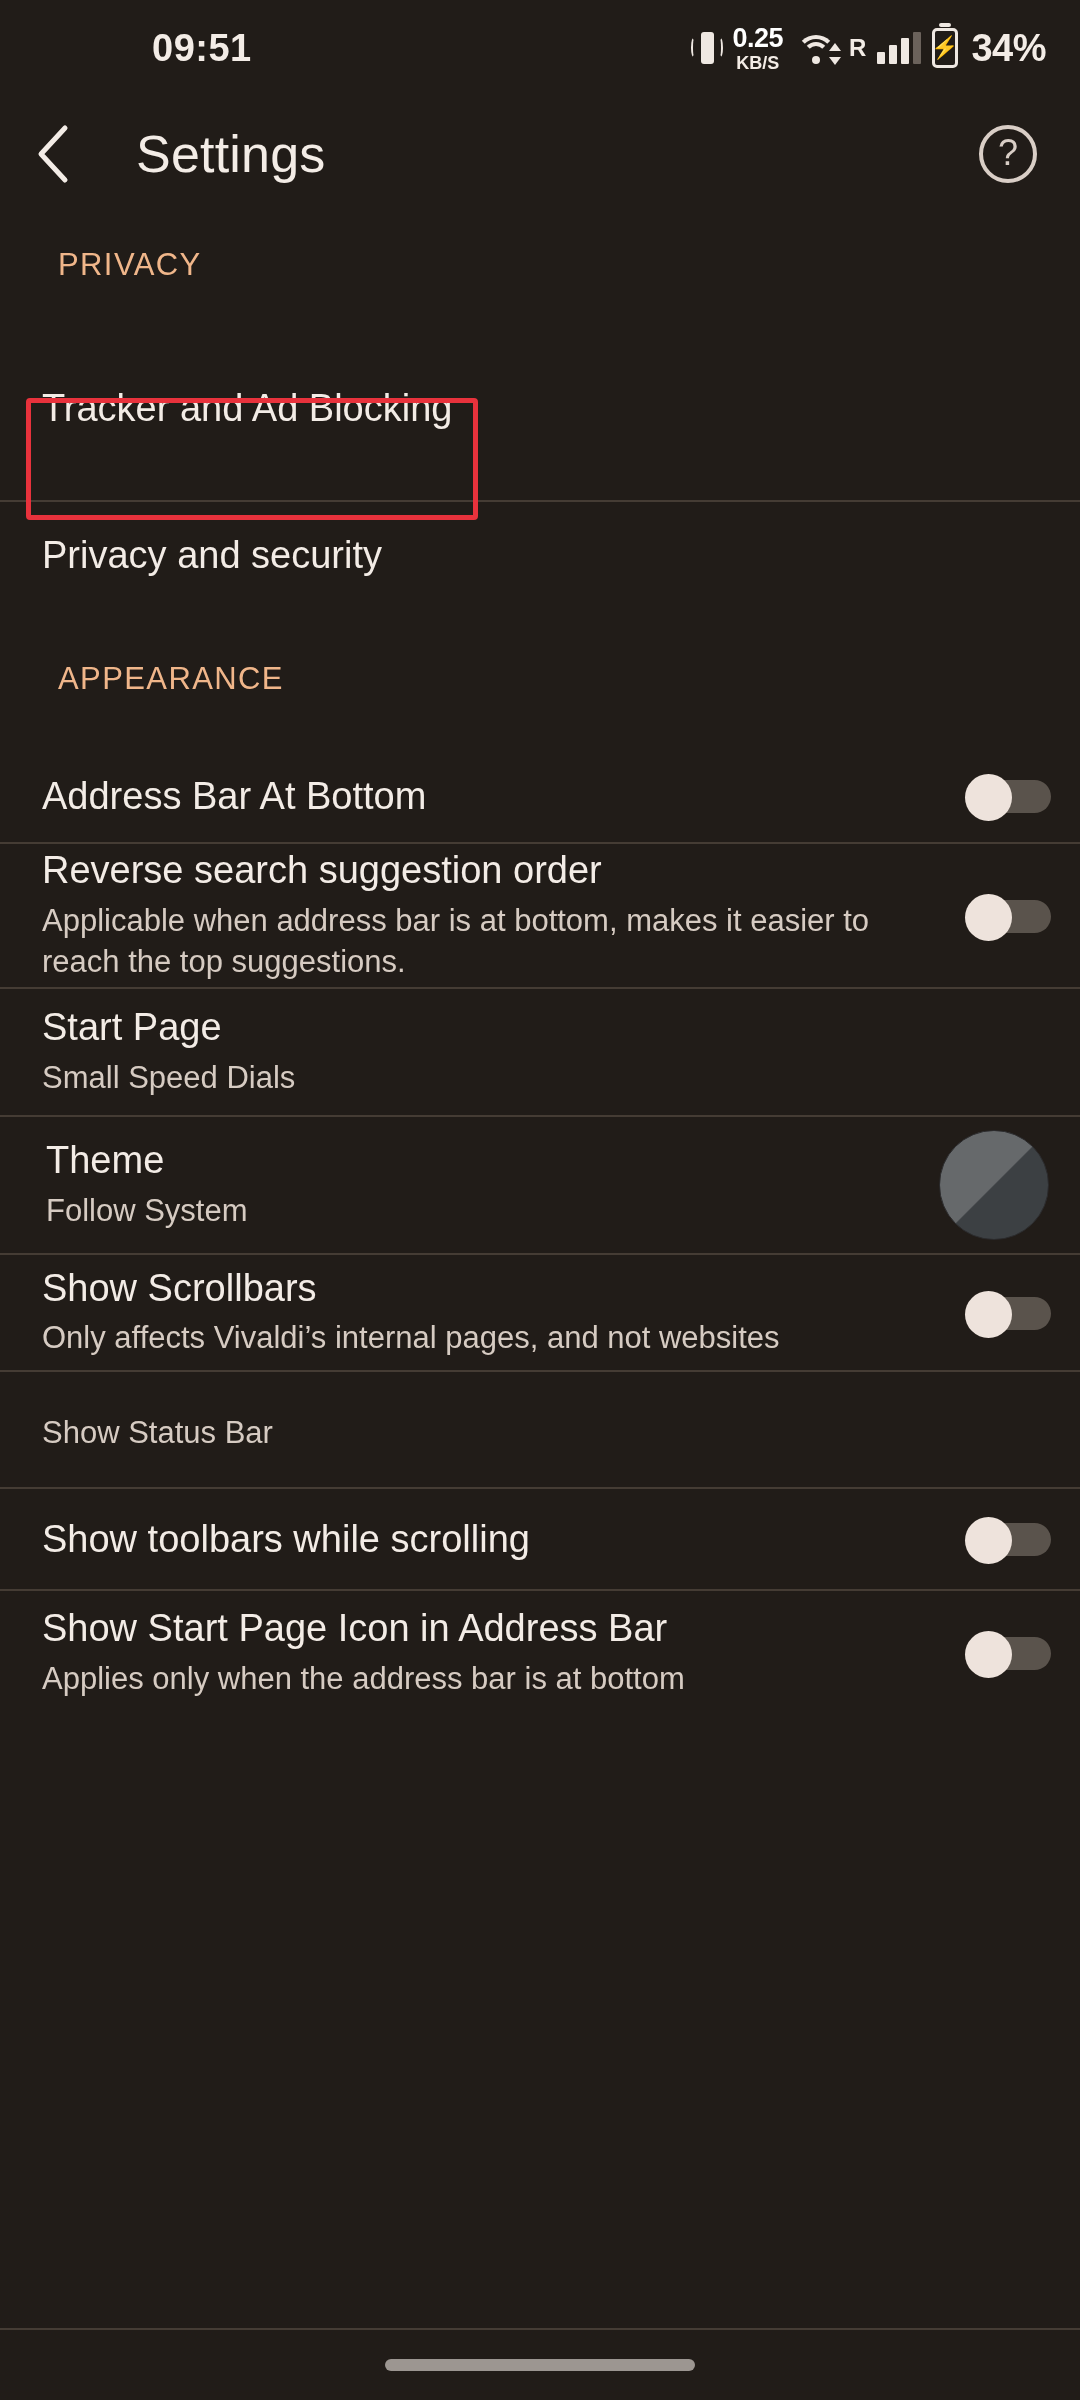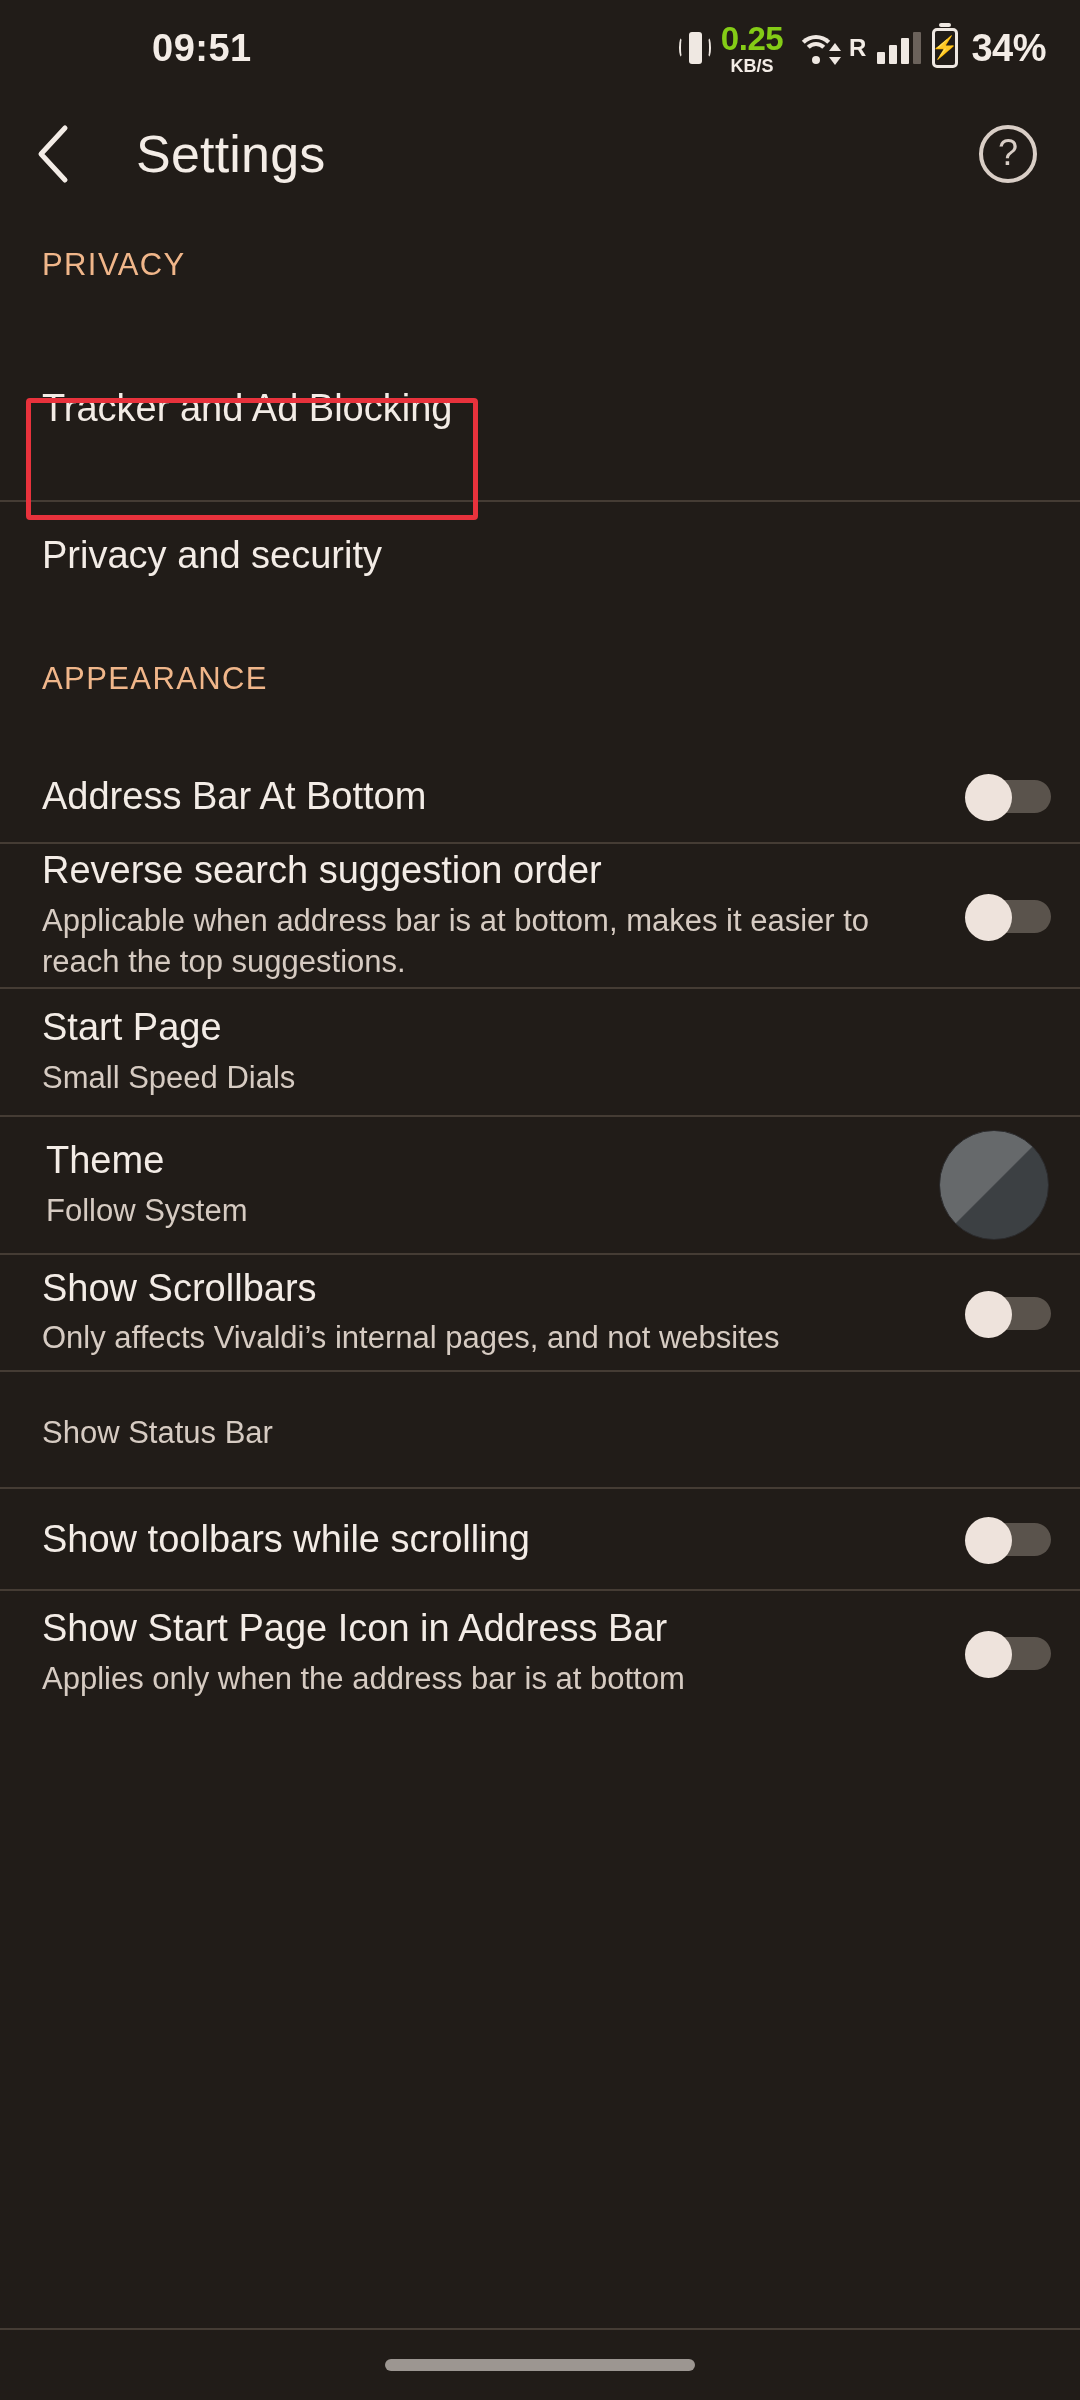--- a/index.html
+++ b/index.html
@@ -29,21 +29,21 @@
     background:#efe8e2; border-radius:3px;
   }
   .ic-vibrate .wl, .ic-vibrate .wr {
     position:absolute; top:9px; width:6px; height:21px;
     border:2px solid #efe8e2; border-radius:50%;
   }
   .ic-vibrate .wl { left:-1px; border-right-color:transparent; border-top-color:transparent; border-bottom-color:transparent;}
   .ic-vibrate .wr { right:-1px; border-left-color:transparent; border-top-color:transparent; border-bottom-color:transparent;}
 
   .netspeed { display:flex; flex-direction:column; align-items:center; line-height:1; }
-  .netspeed .val { color:#84cc16; font-size:33px; font-weight:bold; letter-spacing:-0.5px; }
+  .netspeed .val { color:#ffffff; font-size:27px; font-weight:bold; letter-spacing:-0.5px; }
   .netspeed .unit { color:#f3ece6; font-size:18px; font-weight:bold; margin-top:2px; }
 
   .ic-wifi { position:relative; width:44px; height:38px; }
   .ic-wifi .arc {
     position:absolute; left:50%; border:4px solid #efe8e2;
     border-bottom-color:transparent; border-left-color:transparent; border-right-color:transparent;
     border-radius:50%; transform:translateX(-50%);
   }
   .ic-wifi .a1 { width:40px; height:40px; top:6px; }
   .ic-wifi .a2 { width:26px; height:26px; top:13px; }
@@ -106,21 +106,21 @@
     display:flex; align-items:center; justify-content:center;
     color:#d9cec6; font-size:36px; line-height:1; font-weight:normal;
     padding-bottom:2px;
   }
 
   
   .list { position:absolute; top:212px; left:0; width:1080px; }
 
   .section-header {
     color:#f0b68a; font-size:31px; letter-spacing:1.4px;
-    padding:0 0 0 42px; display:flex; align-items:center;
+    padding:0 0 0 58px; display:flex; align-items:center;
   }
   .section-header.privacy { height:105px; align-items:center; }
   .section-header.appearance { height:142px; }
 
   .row {
     position:relative; width:1080px;
     display:flex; align-items:center; justify-content:space-between;
     padding:0 23px 0 42px;
     border-top:2px solid #453c34;
   }

